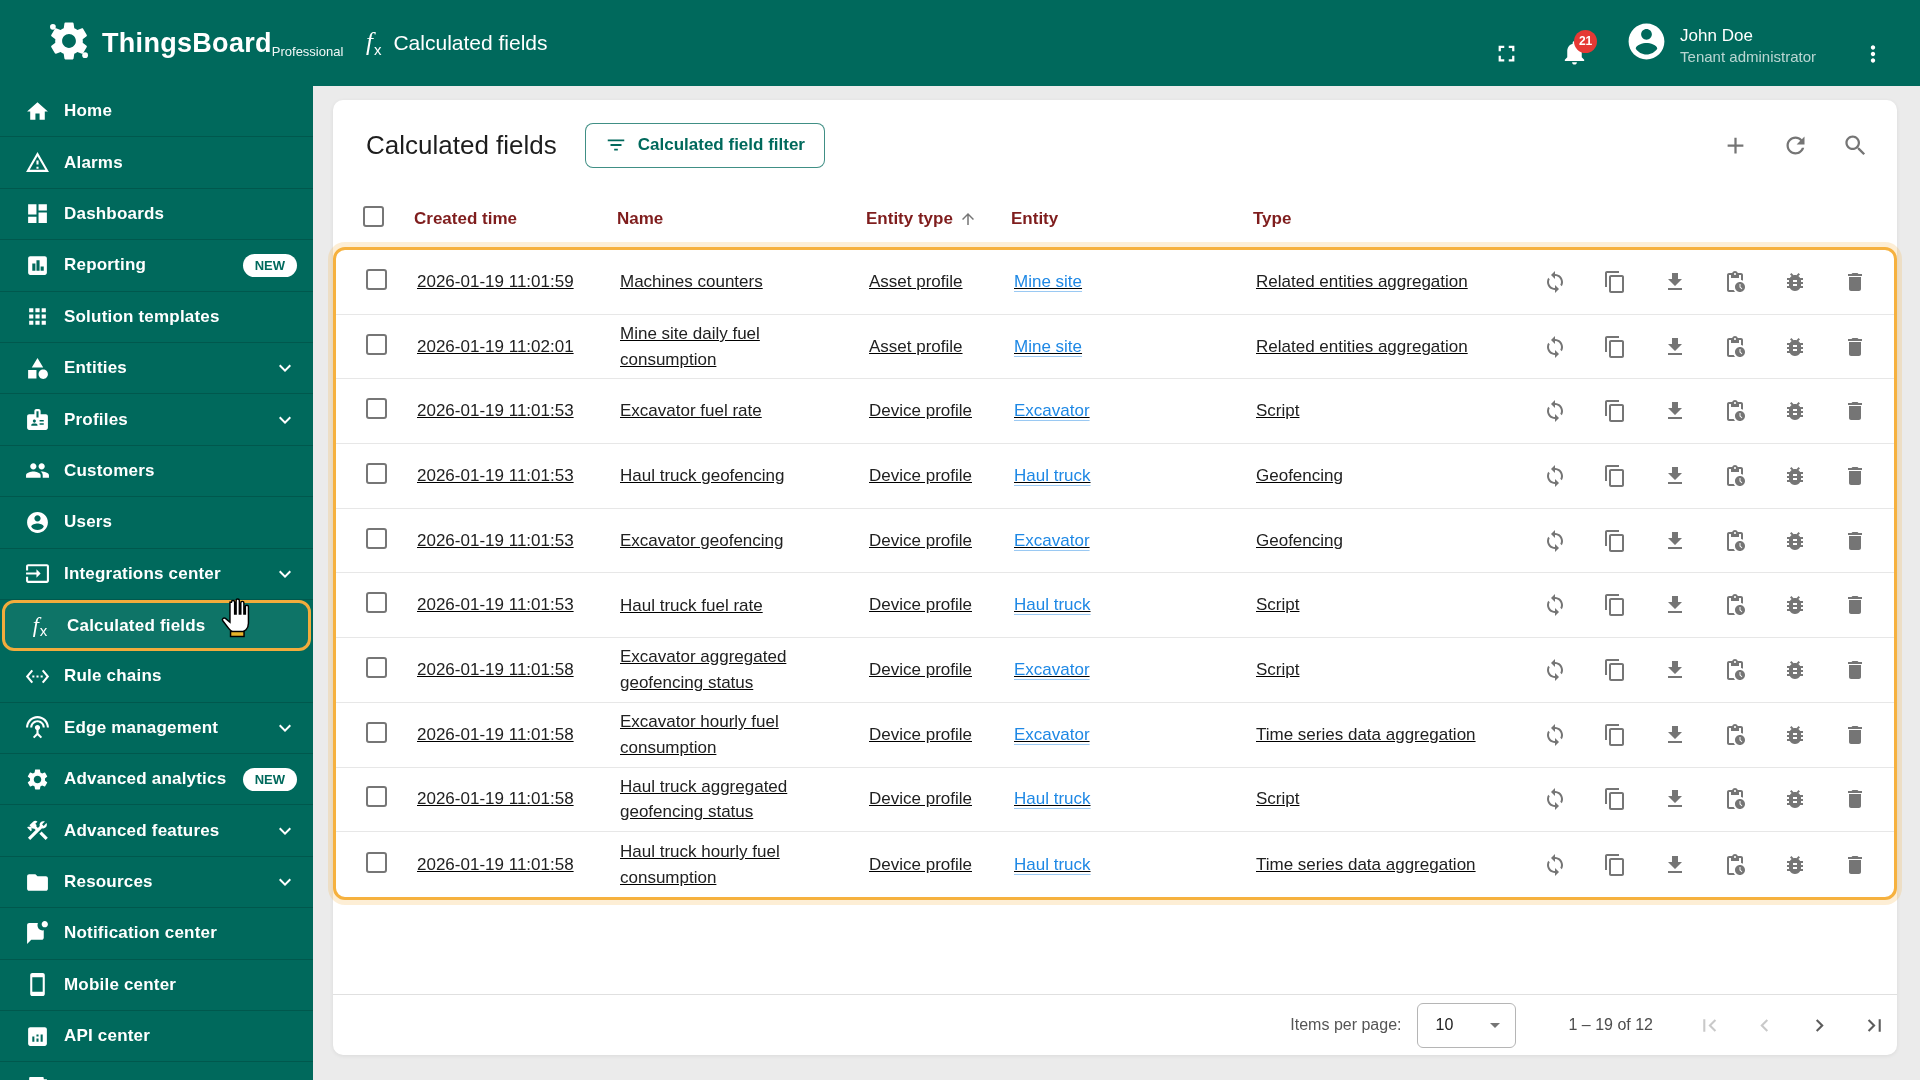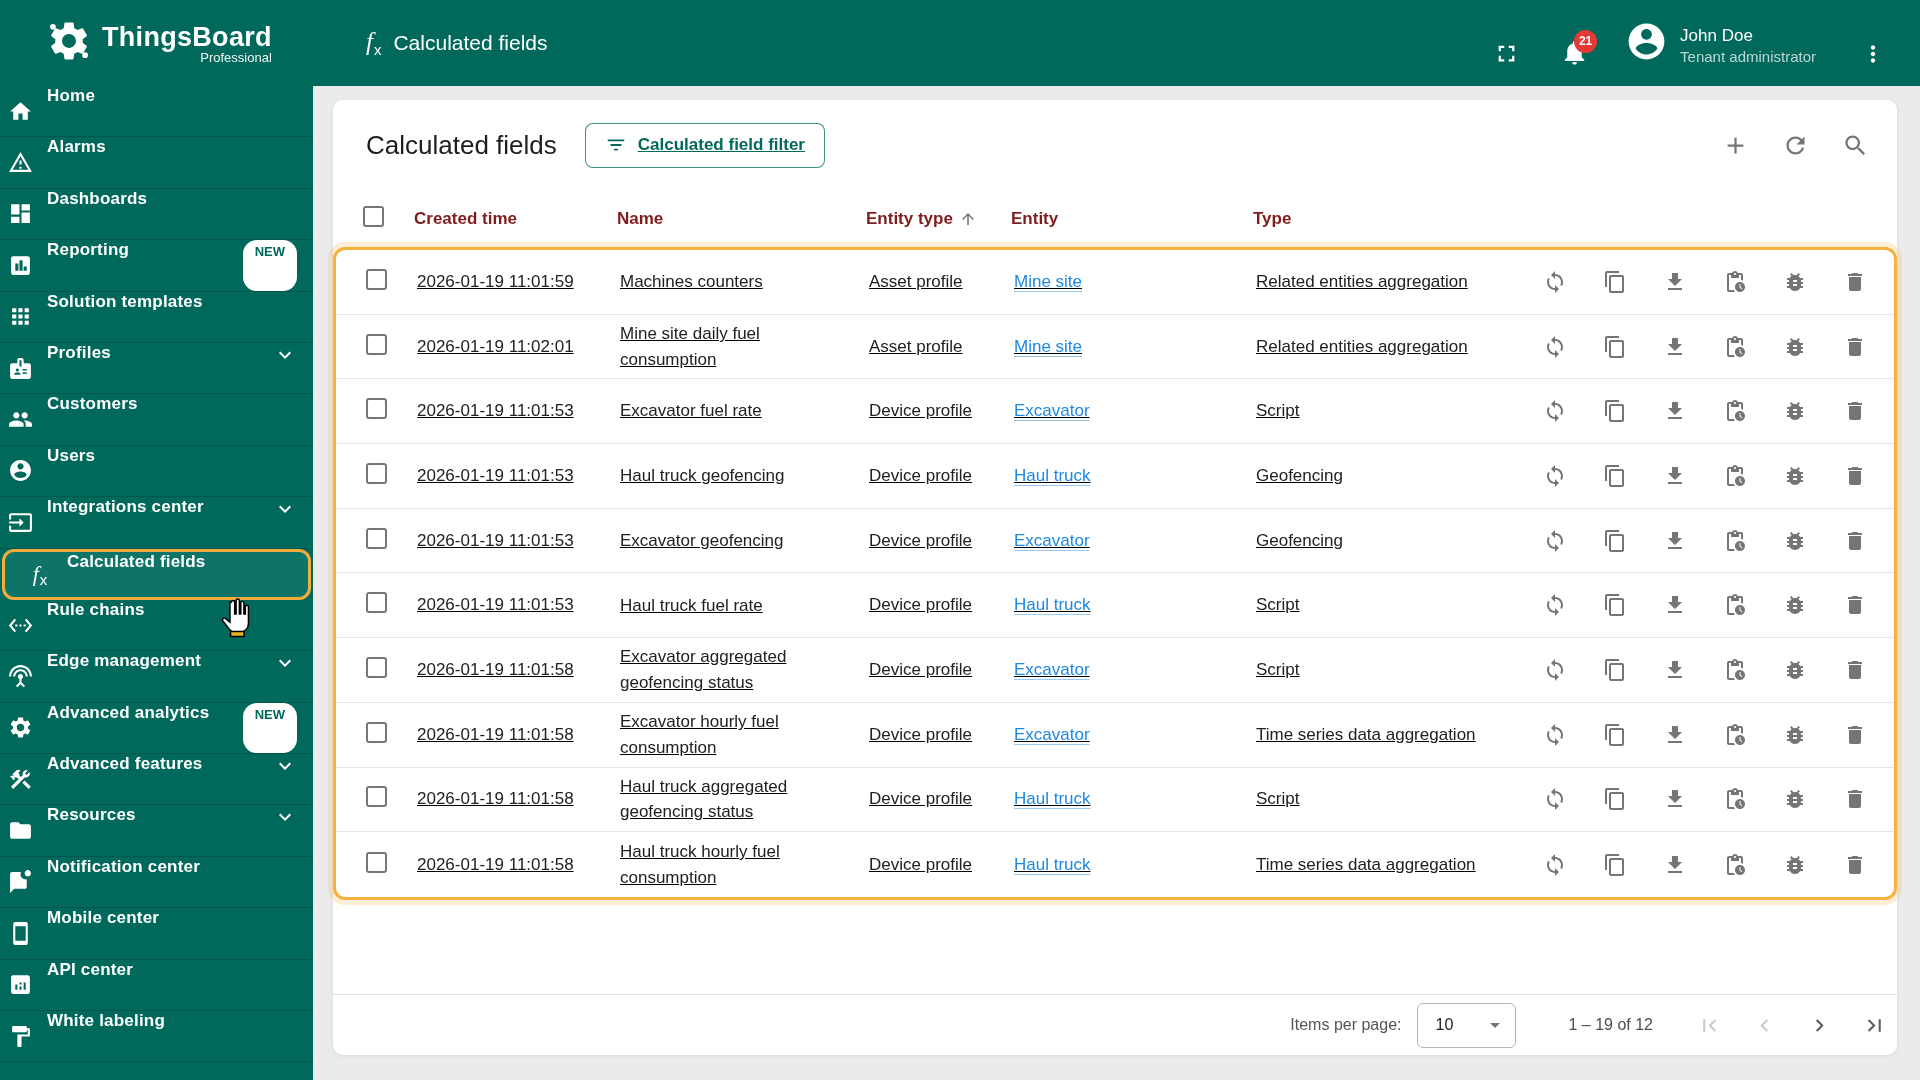--- a/index.html
+++ b/index.html
@@ -13,21 +13,21 @@
   }
   *{box-sizing:border-box;margin:0;padding:0;}
   html,body{width:1920px;height:1080px;overflow:hidden;}
   body{font-family:"Liberation Sans",sans-serif;background:var(--bg-gray);position:relative;}
 
   
   .toolbar{position:absolute;top:0;left:0;width:1920px;height:86px;background:var(--primary);
     display:flex;align-items:center;color:#fff;z-index:5;}
   .brand{display:flex;align-items:center;padding-left:46px;width:313px;}
   .brand-logo svg{width:46px;height:46px;fill:#fff;}
-  .brand-text{margin-left:10px;display:flex;flex-direction:column;align-items:flex-end;}
+  .brand-text{margin-left:10px;display:flex;align-items:flex-end;}
   .brand-name{font-size:27px;font-weight:600;letter-spacing:.3px;}
   .brand-sub{font-size:13px;margin-top:-3px;opacity:.95;}
   .page-title{display:flex;align-items:center;margin-left:53px;gap:12px;font-size:21px;}
   .fx-glyph i{font-family:"Liberation Serif",serif;font-style:italic;font-size:25px;}
   .fx-glyph .x{font-size:15px;vertical-align:sub;margin-left:1px;}
   .toolbar-right{margin-left:auto;display:flex;align-items:flex-end;padding-right:34px;}
   .tb-iconbtn{background:none;border:none;cursor:pointer;display:flex;align-items:center;}
   .tb-iconbtn svg{fill:#fff;}
   .fullscreen-btn svg{width:27px;height:27px;}
   .bell-wrap{position:relative;margin-left:40px;}
@@ -37,42 +37,42 @@
   .avatar{margin-left:36px;}
   .avatar svg{width:43px;height:43px;fill:#fff;}
   .user-block{margin-left:12px;line-height:1.3;}
   .user-name{font-size:17px;}
   .user-role{font-size:15px;color:rgba(255,255,255,.72);}
   .more-btn{margin-left:44px;}
   .more-btn svg{width:26px;height:26px;}
 
   
   .sidebar{position:absolute;top:86px;left:0;width:313px;bottom:0;background:var(--primary);overflow:hidden;z-index:4;}
-  .side-item{height:51.4px;display:flex;padding:0 16px 0 7px;
+  .side-item{height:51.4px;display:flex;align-items:center;padding:0 16px 0 24px;
     border-bottom:1px solid rgba(0,0,0,.16);color:#fff;cursor:pointer;position:relative;}
   .side-icon{display:flex;align-items:center;width:26px;justify-content:center;}
   .side-icon svg{width:25px;height:25px;fill:#fff;}
   .side-icon .fx-glyph i{font-size:22px;}
   .side-label{margin-left:14px;font-size:17px;font-weight:600;letter-spacing:.2px;white-space:nowrap;}
   .side-badge{margin-left:auto;background:#fff;color:var(--primary);font-size:13px;font-weight:700;
     padding:4px 12px;border-radius:14px;}
   .side-chevron{margin-left:auto;display:flex;}
   .side-chevron svg{width:24px;height:24px;fill:#fff;}
   .side-item.active{border:3px solid var(--gold);border-radius:12px;background:var(--primary-active);
     margin:0 2px;padding-left:22px;}
 
   
   .main{position:absolute;left:313px;top:86px;right:0;bottom:0;background:var(--bg-gray);}
   .card{position:absolute;left:20px;top:14px;width:1564px;bottom:25px;background:#fff;border-radius:10px;
     box-shadow:0 1px 4px rgba(0,0,0,.07);}
   .card-header{height:90px;display:flex;align-items:center;padding:0 26px 0 33px;}
   .card-title{font-size:26px;font-weight:500;color:#1d1d1d;margin-right:28px;}
   .filter-btn{display:flex;align-items:center;gap:11px;height:45px;padding:0 19px;background:#fff;
     border:1px solid rgba(0,105,92,.75);border-radius:8px;color:var(--primary);font-size:17px;
-    font-weight:600;font-family:inherit;cursor:pointer;text-decoration:underline;}
+    font-weight:600;font-family:inherit;cursor:pointer;}
   .filter-btn svg{width:22px;height:22px;fill:var(--primary);}
   .header-icons{margin-left:auto;display:flex;align-items:center;gap:33px;padding-right:2px;}
   .header-icons button svg{width:27px;height:27px;fill:var(--icon-gray);}
 
   .grid-cols{display:grid;grid-template-columns:81px 203px 249px 145px 242px 287px 1fr;align-items:center;}
   .table-head{height:57px;font-size:17px;font-weight:700;color:#7f1d1d;}
   .th{display:flex;align-items:center;gap:6px;cursor:pointer;}
   .th svg{width:18px;height:18px;fill:var(--icon-gray);}
   .cb-cell{padding-left:30px;}
   .checkbox{width:21px;height:21px;border:2px solid #767676;border-radius:3px;background:#fff;display:inline-block;cursor:pointer;}
@@ -188,20 +188,33 @@
       <span class="side-label">Reporting</span>
       <span class="side-badge">NEW</span>
     </div>
     <div class="side-item">
       <span class="side-icon">
         <svg viewBox="0 0 24 24">
           <path d="M4 8h4V4H4v4zm6 0h4V4h-4v4zm6-4v4h4V4h-4zM4 14h4v-4H4v4zm6 0h4v-4h-4v4zm6 0h4v-4h-4v4zM4 20h4v-4H4v4zm6 0h4v-4h-4v4zm6 0h4v-4h-4v4z"></path>
         </svg>
       </span>
       <span class="side-label">Solution templates</span>
+    </div>
+    <div class="side-item">
+      <span class="side-icon">
+        <svg viewBox="0 0 24 24">
+          <path d="M12 2l-5.5 9h11L12 2zm5.5 20c2.49 0 4.5-2.01 4.5-4.5S19.99 13 17.5 13 13 15.01 13 17.5s2.01 4.5 4.5 4.5zM3 21.5h8v-8H3v8z"></path>
+        </svg>
+      </span>
+      <span class="side-label">Entities</span>
+      <span class="side-chevron">
+        <svg viewBox="0 0 24 24">
+          <path d="M7.41 8.59L12 13.17l4.59-4.58L18 10l-6 6-6-6 1.41-1.41z"></path>
+        </svg>
+      </span>
     </div>
     <div class="side-item">
       <span class="side-icon">
         <svg viewBox="0 0 24 24">
           <path d="M20 7h-5V4c0-1.1-.9-2-2-2h-2c-1.1 0-2 .9-2 2v3H4c-1.1 0-2 .9-2 2v11c0 1.1.9 2 2 2h16c1.1 0 2-.9 2-2V9c0-1.1-.9-2-2-2zM9 12c.83 0 1.5.67 1.5 1.5S9.83 15 9 15s-1.5-.67-1.5-1.5S8.17 12 9 12zm3 6H6v-.43c0-.6.36-1.15.92-1.39.65-.28 1.37-.43 2.08-.43s1.43.15 2.08.43c.55.24.92.78.92 1.39V18zm6-1h-4v-1.5h4V17zm0-3h-4v-1.5h4V14zm-5-4h-2V4h2v6z"></path>
         </svg>
       </span>
       <span class="side-label">Profiles</span>
       <span class="side-chevron">
         <svg viewBox="0 0 24 24">

